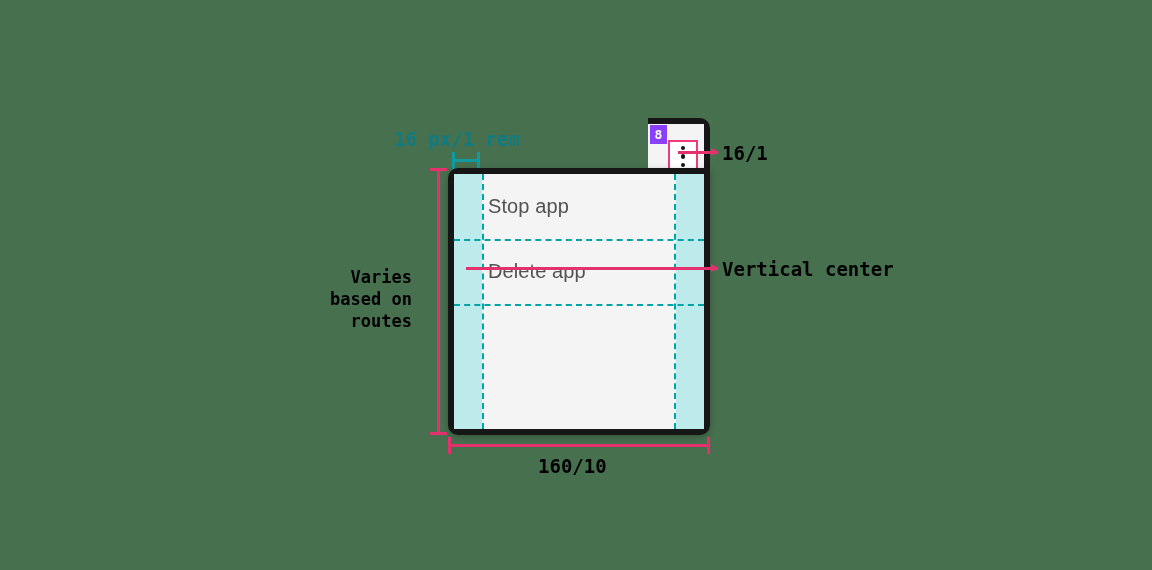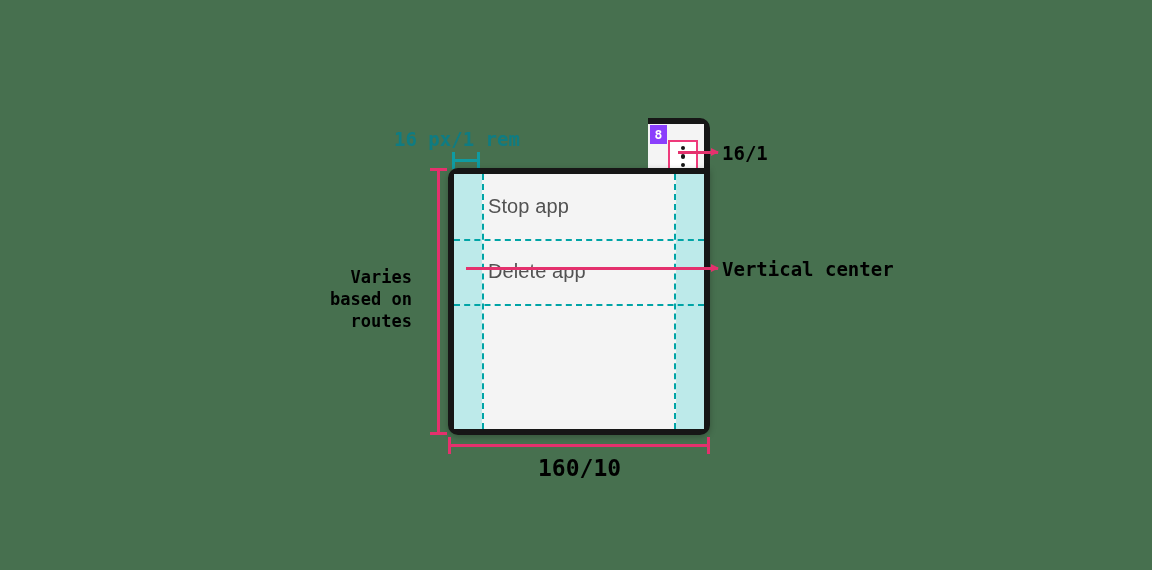--- a/index.html
+++ b/index.html
@@ -180,21 +180,21 @@
     line-height: 22px;
   }
   .label-vcenter {
     left: 722px;
     top: 258px;
     font-size: 19px;
   }
   .label-width {
     left: 538px;
     top: 455px;
-    font-size: 23px;
+    font-size: 19px;
   }
 
   
   .bracket-h {
     position: absolute;
     left: 452px;
     top: 152px;
     width: 28px;
     height: 16px;
   }

